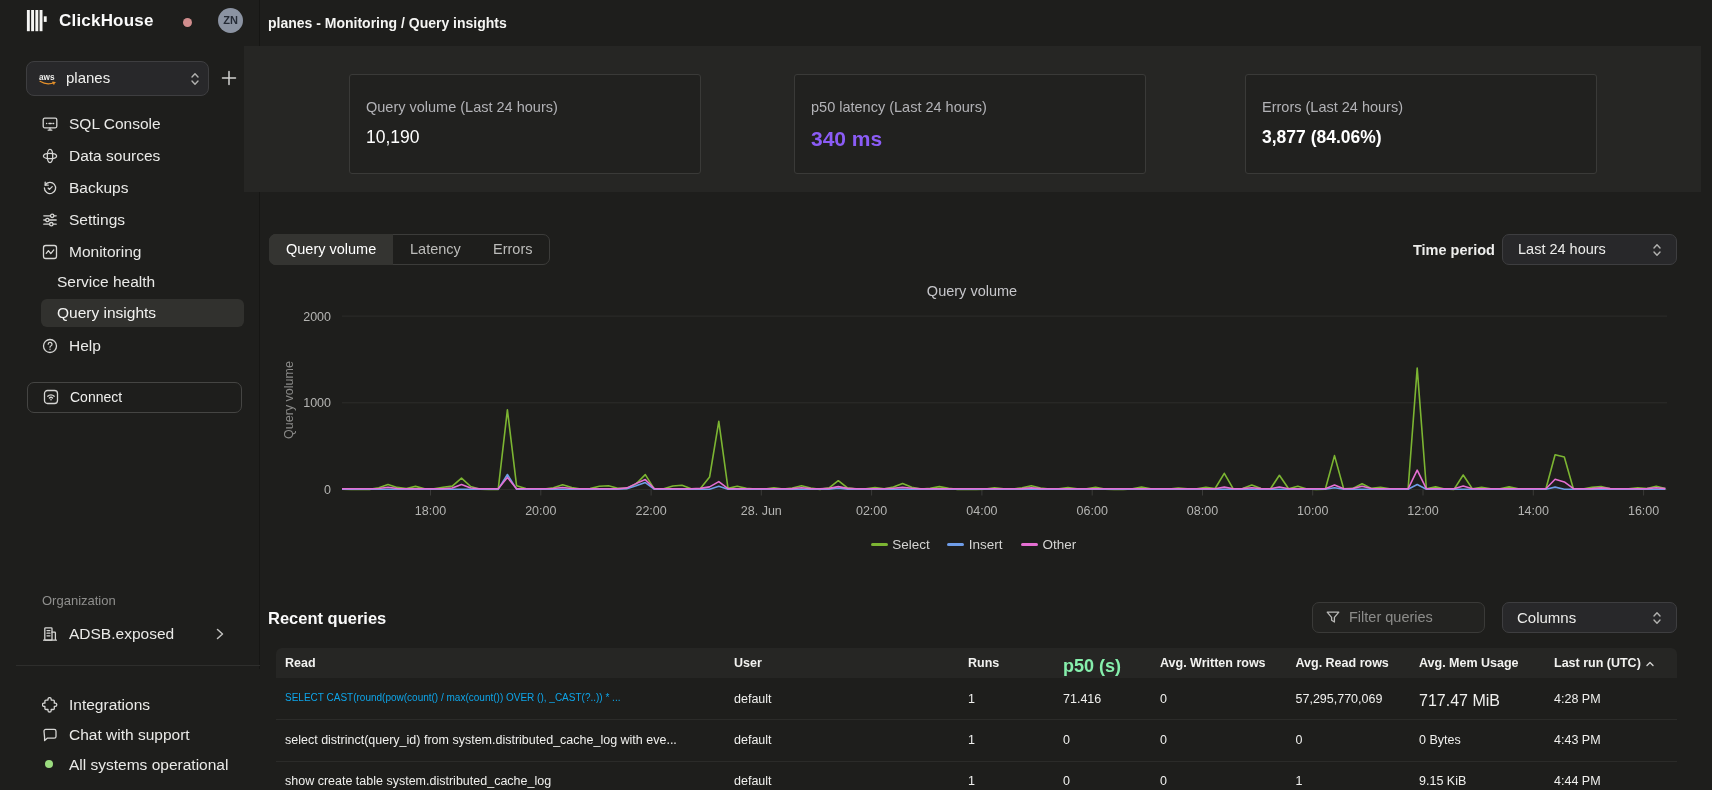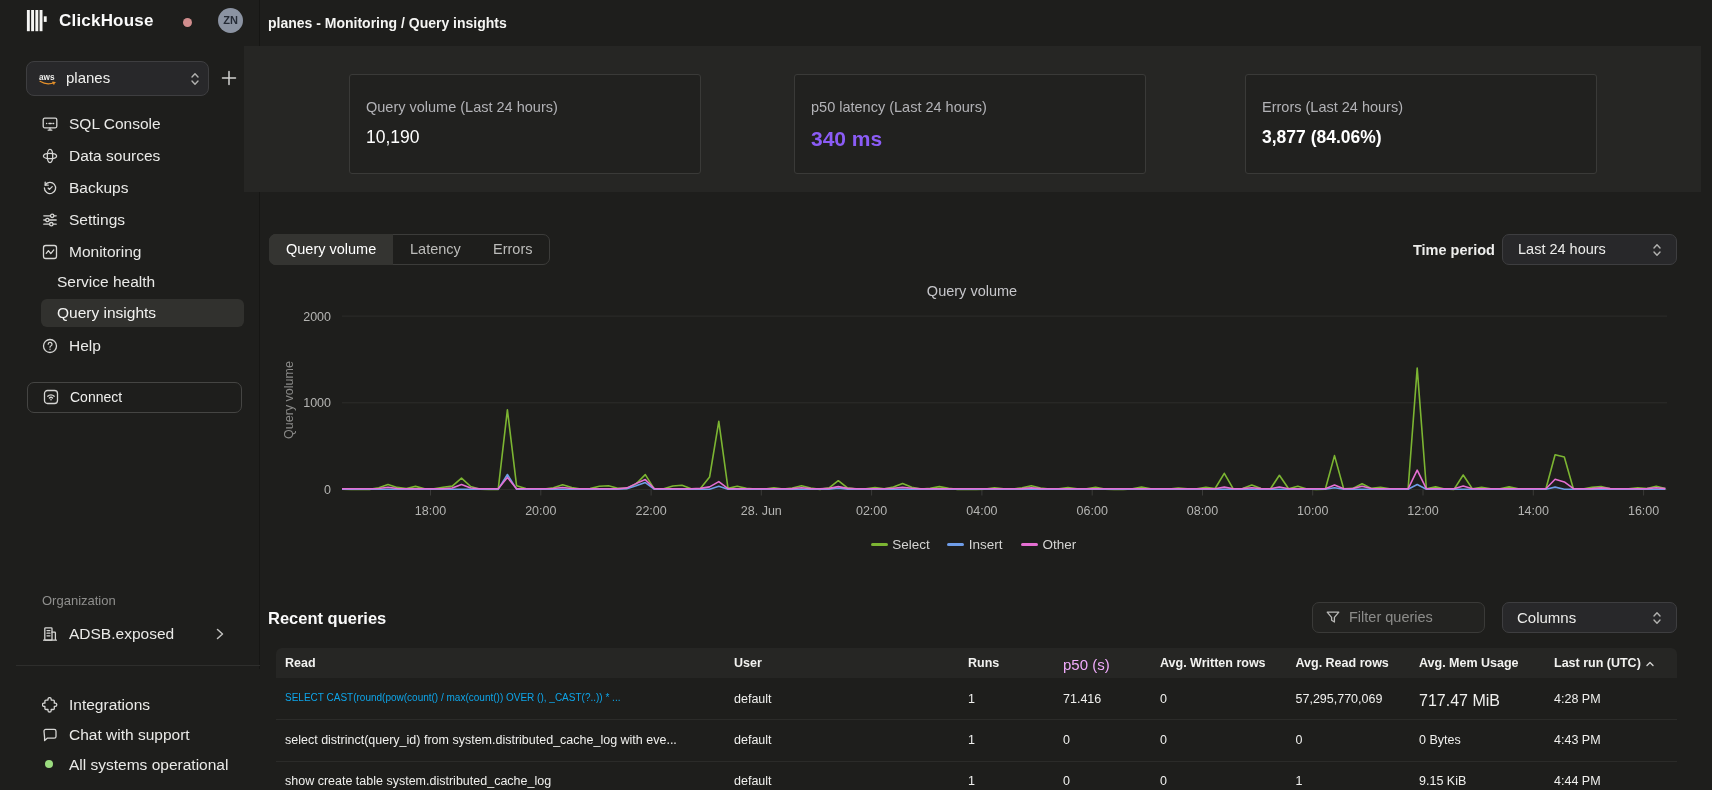--- a/index.html
+++ b/index.html
@@ -171,21 +171,21 @@
 <div class="txt" style="left:1349px;top:609px;font-size:14.5px;color:#8c8c8a">Filter queries</div>
 <div class="abs" style="left:1502px;top:602px;width:175px;height:31px;background:#28282a;border:1px solid #3e3e40;border-radius:7px"></div>
 <div class="txt" style="left:1517px;top:609px;font-size:15px;color:#ededeb">Columns</div>
 <svg width="10" height="14" viewBox="0 0 10 14" style="position:absolute;left:1652px;top:611px">
     <path d="M2 5 5 1.8 8 5 M2 9 5 12.2 8 9" stroke="#b2b2b0" stroke-width="1.4" fill="none" stroke-linecap="round" stroke-linejoin="round"></path>
   </svg>
 <div class="abs" style="left:276px;top:648px;width:1401px;height:30px;background:#262624;border-radius:6px 6px 0 0"></div>
 <div class="txt" style="left:285px;top:656px;font-size:12.5px;font-weight:700;color:#f2f2f0">Read</div>
 <div class="txt" style="left:734px;top:656px;font-size:12.5px;font-weight:700;color:#f2f2f0">User</div>
 <div class="txt" style="left:968px;top:656px;font-size:12.5px;font-weight:700;color:#f2f2f0">Runs</div>
-<div class="txt" style="left:1063px;top:656px;font-size:15px;font-weight:400;color:#f0abfc">p50 (s)</div>
+<div class="txt" style="left:1063px;top:656px;font-size:18px;font-weight:700;color:#86efac">p50 (s)</div>
 <div class="txt" style="left:1160px;top:656px;font-size:12.5px;font-weight:700;color:#f2f2f0">Avg. Written rows</div>
 <div class="txt" style="left:1295.5px;top:656px;font-size:12.5px;font-weight:700;color:#f2f2f0">Avg. Read rows</div>
 <div class="txt" style="left:1419px;top:656px;font-size:12.5px;font-weight:700;color:#f2f2f0">Avg. Mem Usage</div>
 <div class="txt" style="left:1554px;top:656px;font-size:12.5px;font-weight:700;color:#f2f2f0">Last run (UTC)</div>
 <svg width="10" height="8" viewBox="0 0 10 8" class="abs" style="left:1645px;top:660px">
     <path d="M2 5.5 5 2.5 8 5.5" stroke="#d2d2d0" stroke-width="1.4" fill="none" stroke-linecap="round" stroke-linejoin="round"></path>
   </svg>
 <div class="txt" style="left:285px;top:691.5px;font-size:10px;color:#0ea5e9">SELECT CAST(round(pow(count() / max(count()) OVER (), _CAST(?..)) * ...</div>
 <div class="txt" style="left:734px;top:691.5px;font-size:12.5px;color:#f0f0ee">default</div>
 <div class="txt" style="left:968px;top:691.5px;font-size:12.5px;color:#f0f0ee">1</div>

